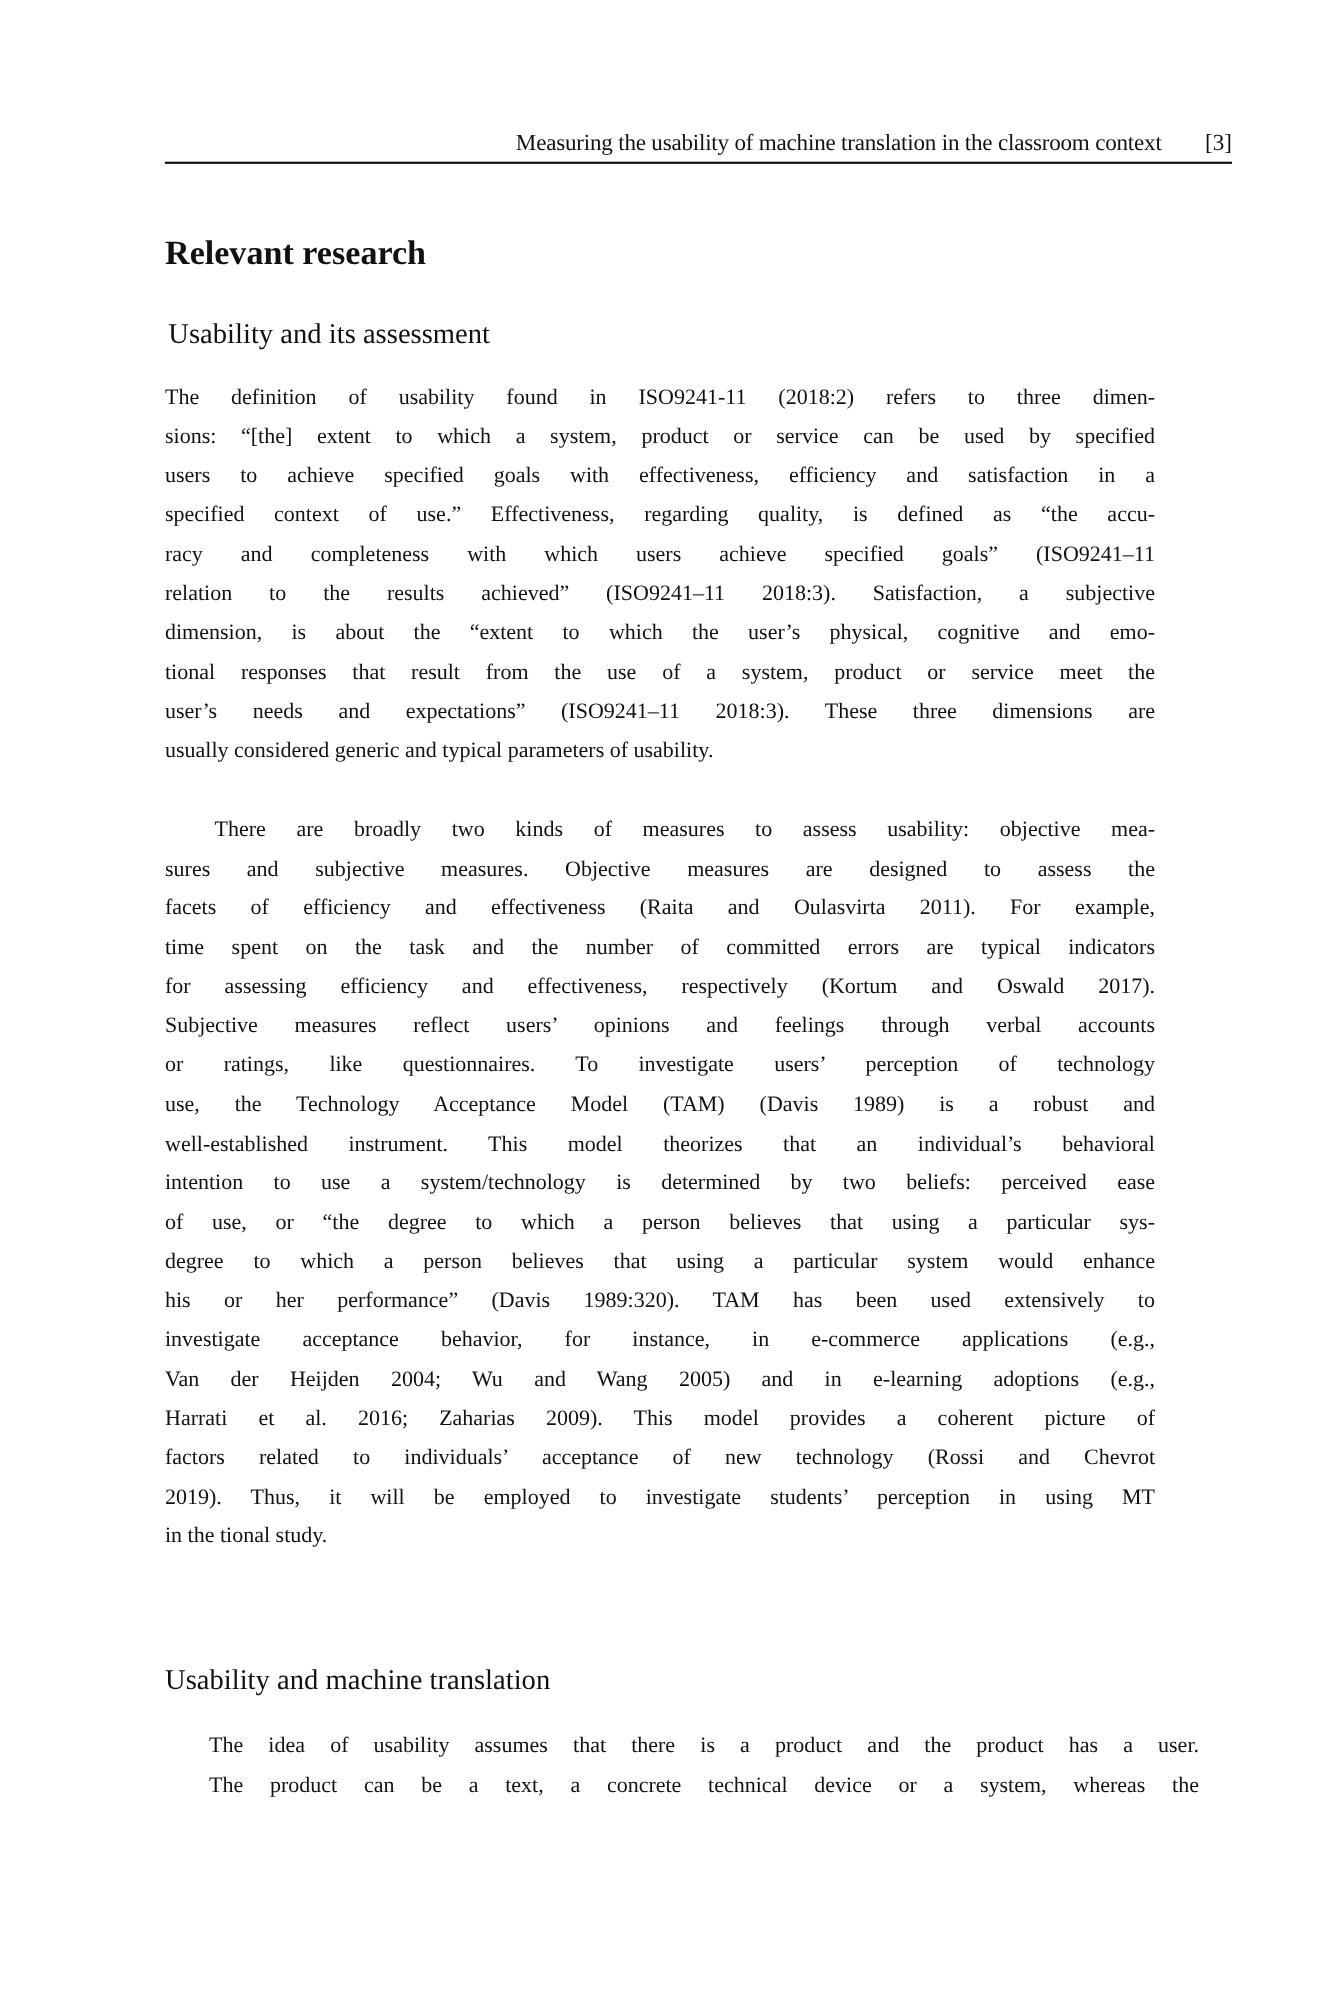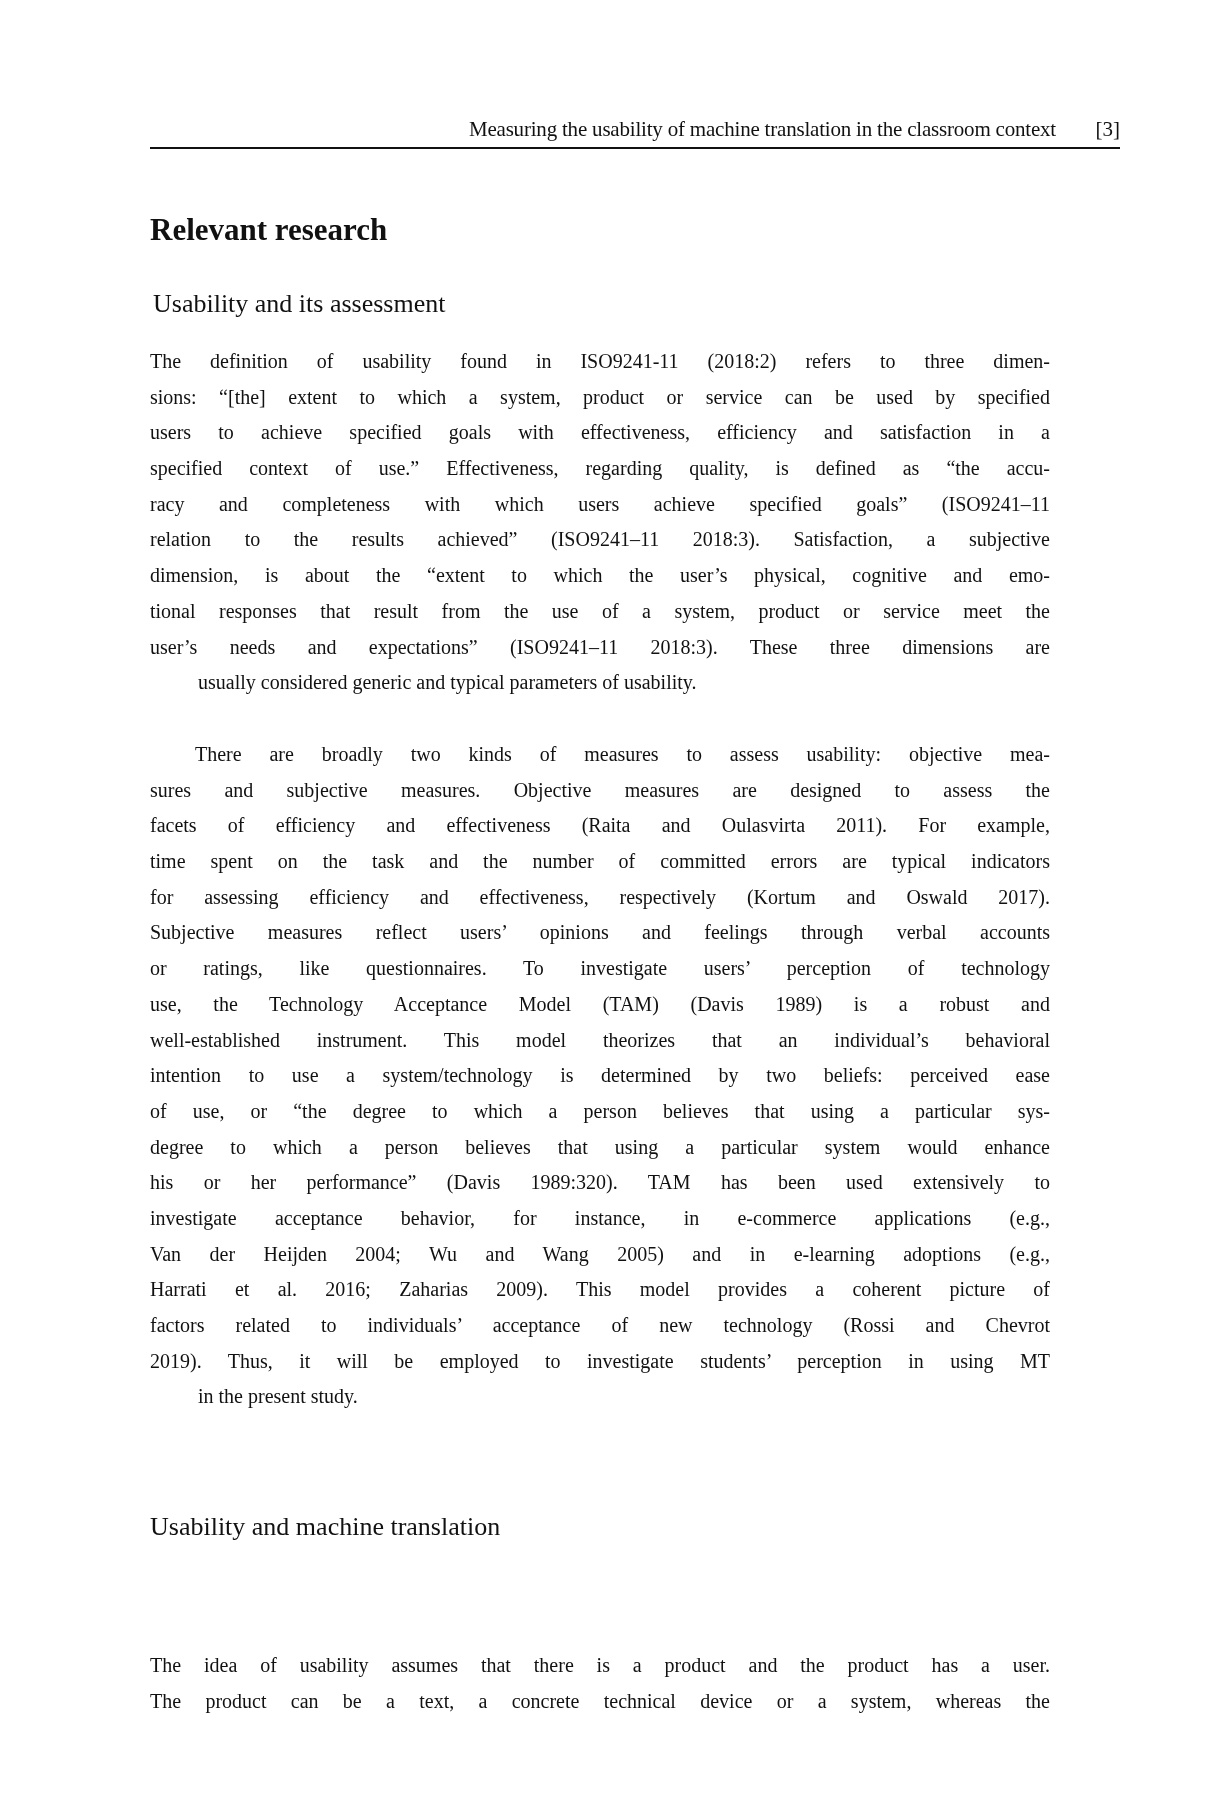--- a/index.html
+++ b/index.html
@@ -63,21 +63,20 @@
       display: block;
       height: 35.7px;
       line-height: 35.7px;
       text-align: justify;
       text-align-last: justify;
       white-space: nowrap;
       overflow: visible;
     }
     .line.last {
       text-align-last: left;
-      margin-left: 48px;
     }
     .line.indent {
       padding-left: 45px;
     }
   </style>
 </head>
 <body>
 
 <header class="running-head">
   <span class="rh-title">Measuring the usability of machine translation in the classroom context</span>
@@ -113,21 +112,21 @@
   <span class="line">well-established instrument. This model theorizes that an individual’s behavioral</span>
   <span class="line">intention to use a system/technology is determined by two beliefs: perceived ease</span>
   <span class="line">of use, or “the degree to which a person believes that using a particular sys-</span>
   <span class="line">degree to which a person believes that using a particular system would enhance</span>
   <span class="line">his or her performance” (Davis 1989:320). TAM has been used extensively to</span>
   <span class="line">investigate acceptance behavior, for instance, in e-commerce applications (e.g.,</span>
   <span class="line">Van der Heijden 2004; Wu and Wang 2005) and in e-learning adoptions (e.g.,</span>
   <span class="line">Harrati et al. 2016; Zaharias 2009). This model provides a coherent picture of</span>
   <span class="line">factors related to individuals’ acceptance of new technology (Rossi and Chevrot</span>
   <span class="line">2019). Thus, it will be employed to investigate students’ perception in using MT</span>
-  <span class="line last">in the present study.</span>
+  <span class="line last">in the tional study.</span>
 </div>
 
 <h3 class="subsection-heading" style="top:1512px;margin:0;font-weight:normal;">Usability and machine translation</h3>
 
-<div class="para" style="top:1648px;">
+<div class="para" style="top:1570px;margin-left:40px;">
   <span class="line">The idea of usability assumes that there is a product and the product has a user.</span>
   <span class="line">The product can be a text, a concrete technical device or a system, whereas the</span>
 </div>
 
 </body></html>

